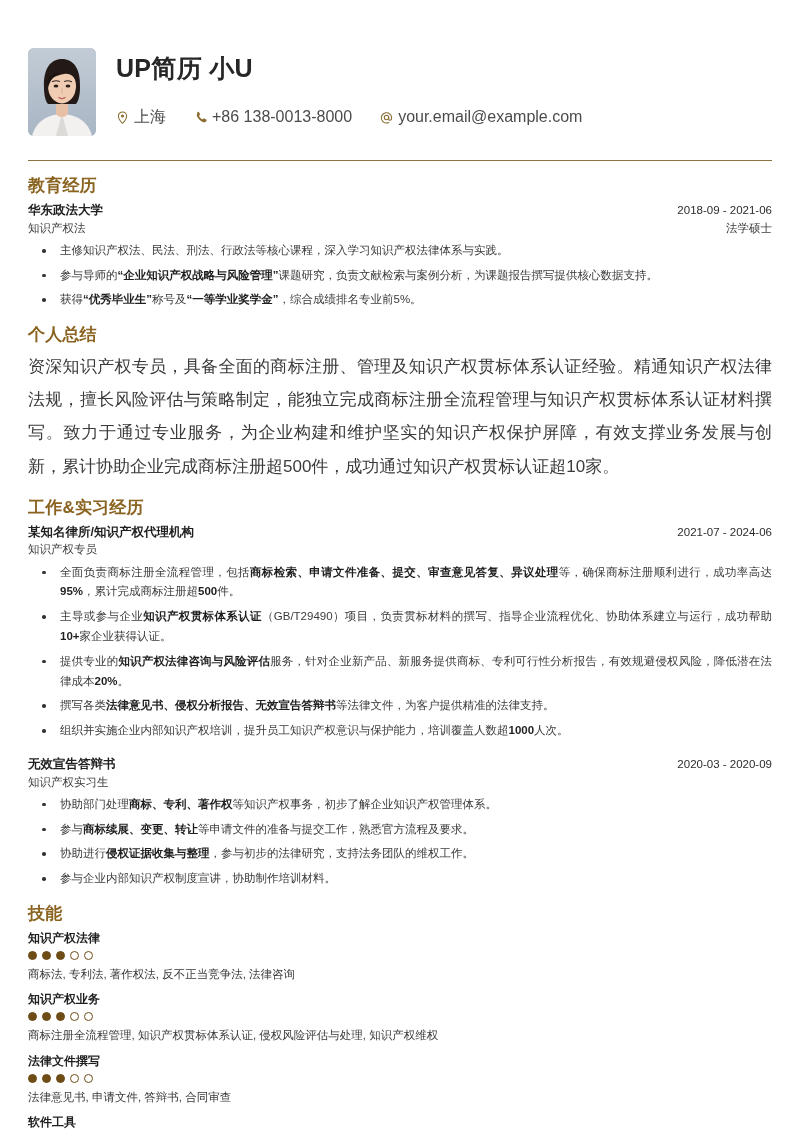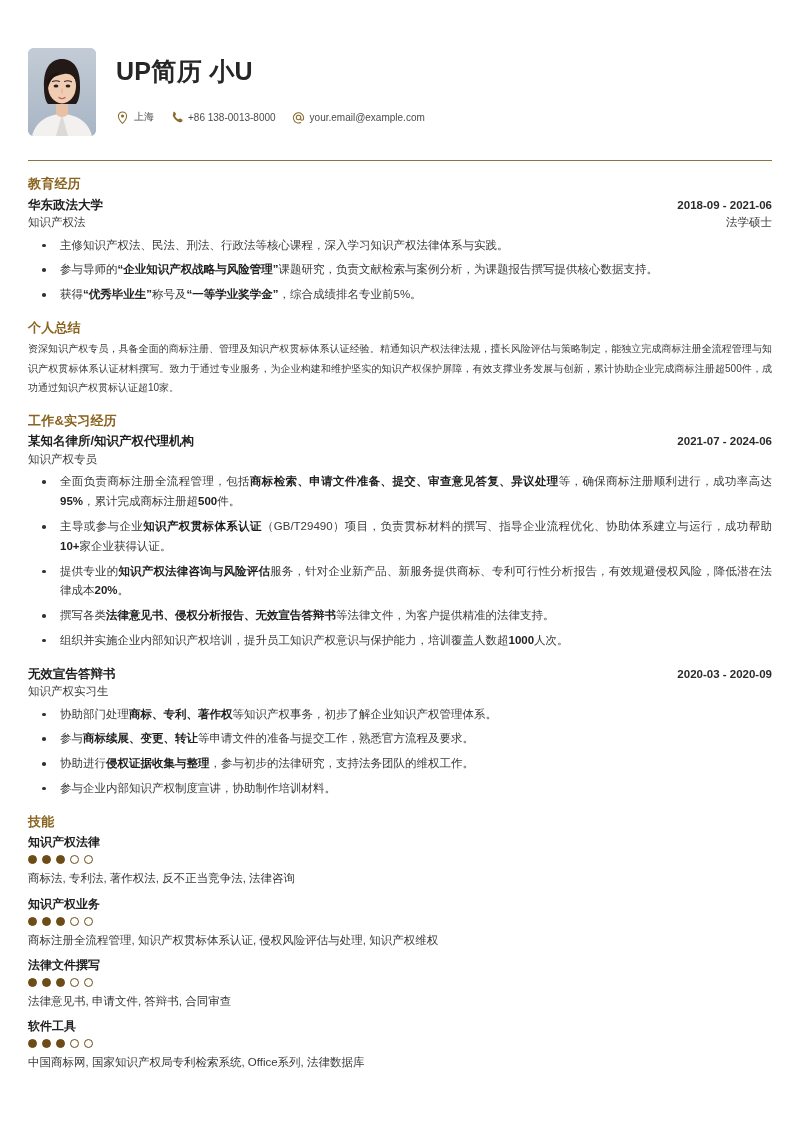--- a/index.html
+++ b/index.html
@@ -48,22 +48,22 @@
     font-weight: 700;
     color: #262626;
     letter-spacing: .3px;
     line-height: 1.2;
     margin: 0 0 12px 0;
   }
   .contacts {
     display: flex;
     align-items: center;
     flex-wrap: wrap;
-    gap: 4px;
-    font-size: 10px;
+    gap: 16px;
+    font-size: 16px;
     color: #4b4b4b;
     margin-top: 24px;
   }
   .contact {
     display: inline-flex;
     align-items: center;
     gap: 5px;
     margin-right: 12px;
     white-space: nowrap;
   }
@@ -80,21 +80,21 @@
 
   .rule {
     height: 0;
     border-top: 1.4px solid #8d7340;
     margin: 24px 0 0 0;
   }
 
   
   .section { margin-top: 14px; }
   .section-title {
-    font-size: 13px;
+    font-size: 17px;
     font-weight: 700;
     color: #8a6320;
     letter-spacing: .2px;
     margin: 0 0 3px 0;
     line-height: 1.35;
   }
 
   .entry { margin-bottom: 0; }
   .entry-head {
     display: flex;
@@ -103,21 +103,21 @@
     gap: 9px;
   }
   .org {
     font-size: 12.5px;
     font-weight: 700;
     color: #1f1f1f;
     line-height: 1.5;
   }
   .dates {
     font-size: 11.5px;
-    font-weight: 700;
+    font-weight: 400;
     color: #2b2b2b;
     white-space: nowrap;
     line-height: 1.5;
   }
   .entry-sub {
     display: flex;
     justify-content: space-between;
     align-items: flex-start;
     gap: 16px;
     margin-bottom: 2px;
@@ -158,21 +158,21 @@
     left: 14px;
     top: 8px;
     width: 3.6px;
     height: 3.6px;
     border-radius: 50%;
     background: #333333;
   }
   b, strong { font-weight: 700; color: #1f1f1f; }
 
   .summary {
-    font-size: 10px;
+    font-size: 17px;
     line-height: 1.95;
     color: #3a3a3a;
     text-align: justify;
     margin: 1px 0 0 0;
   }
 
   
   .skill { margin-top: 7px; }
   .skill:first-child { margin-top: 2px; }
   .skill-name {

